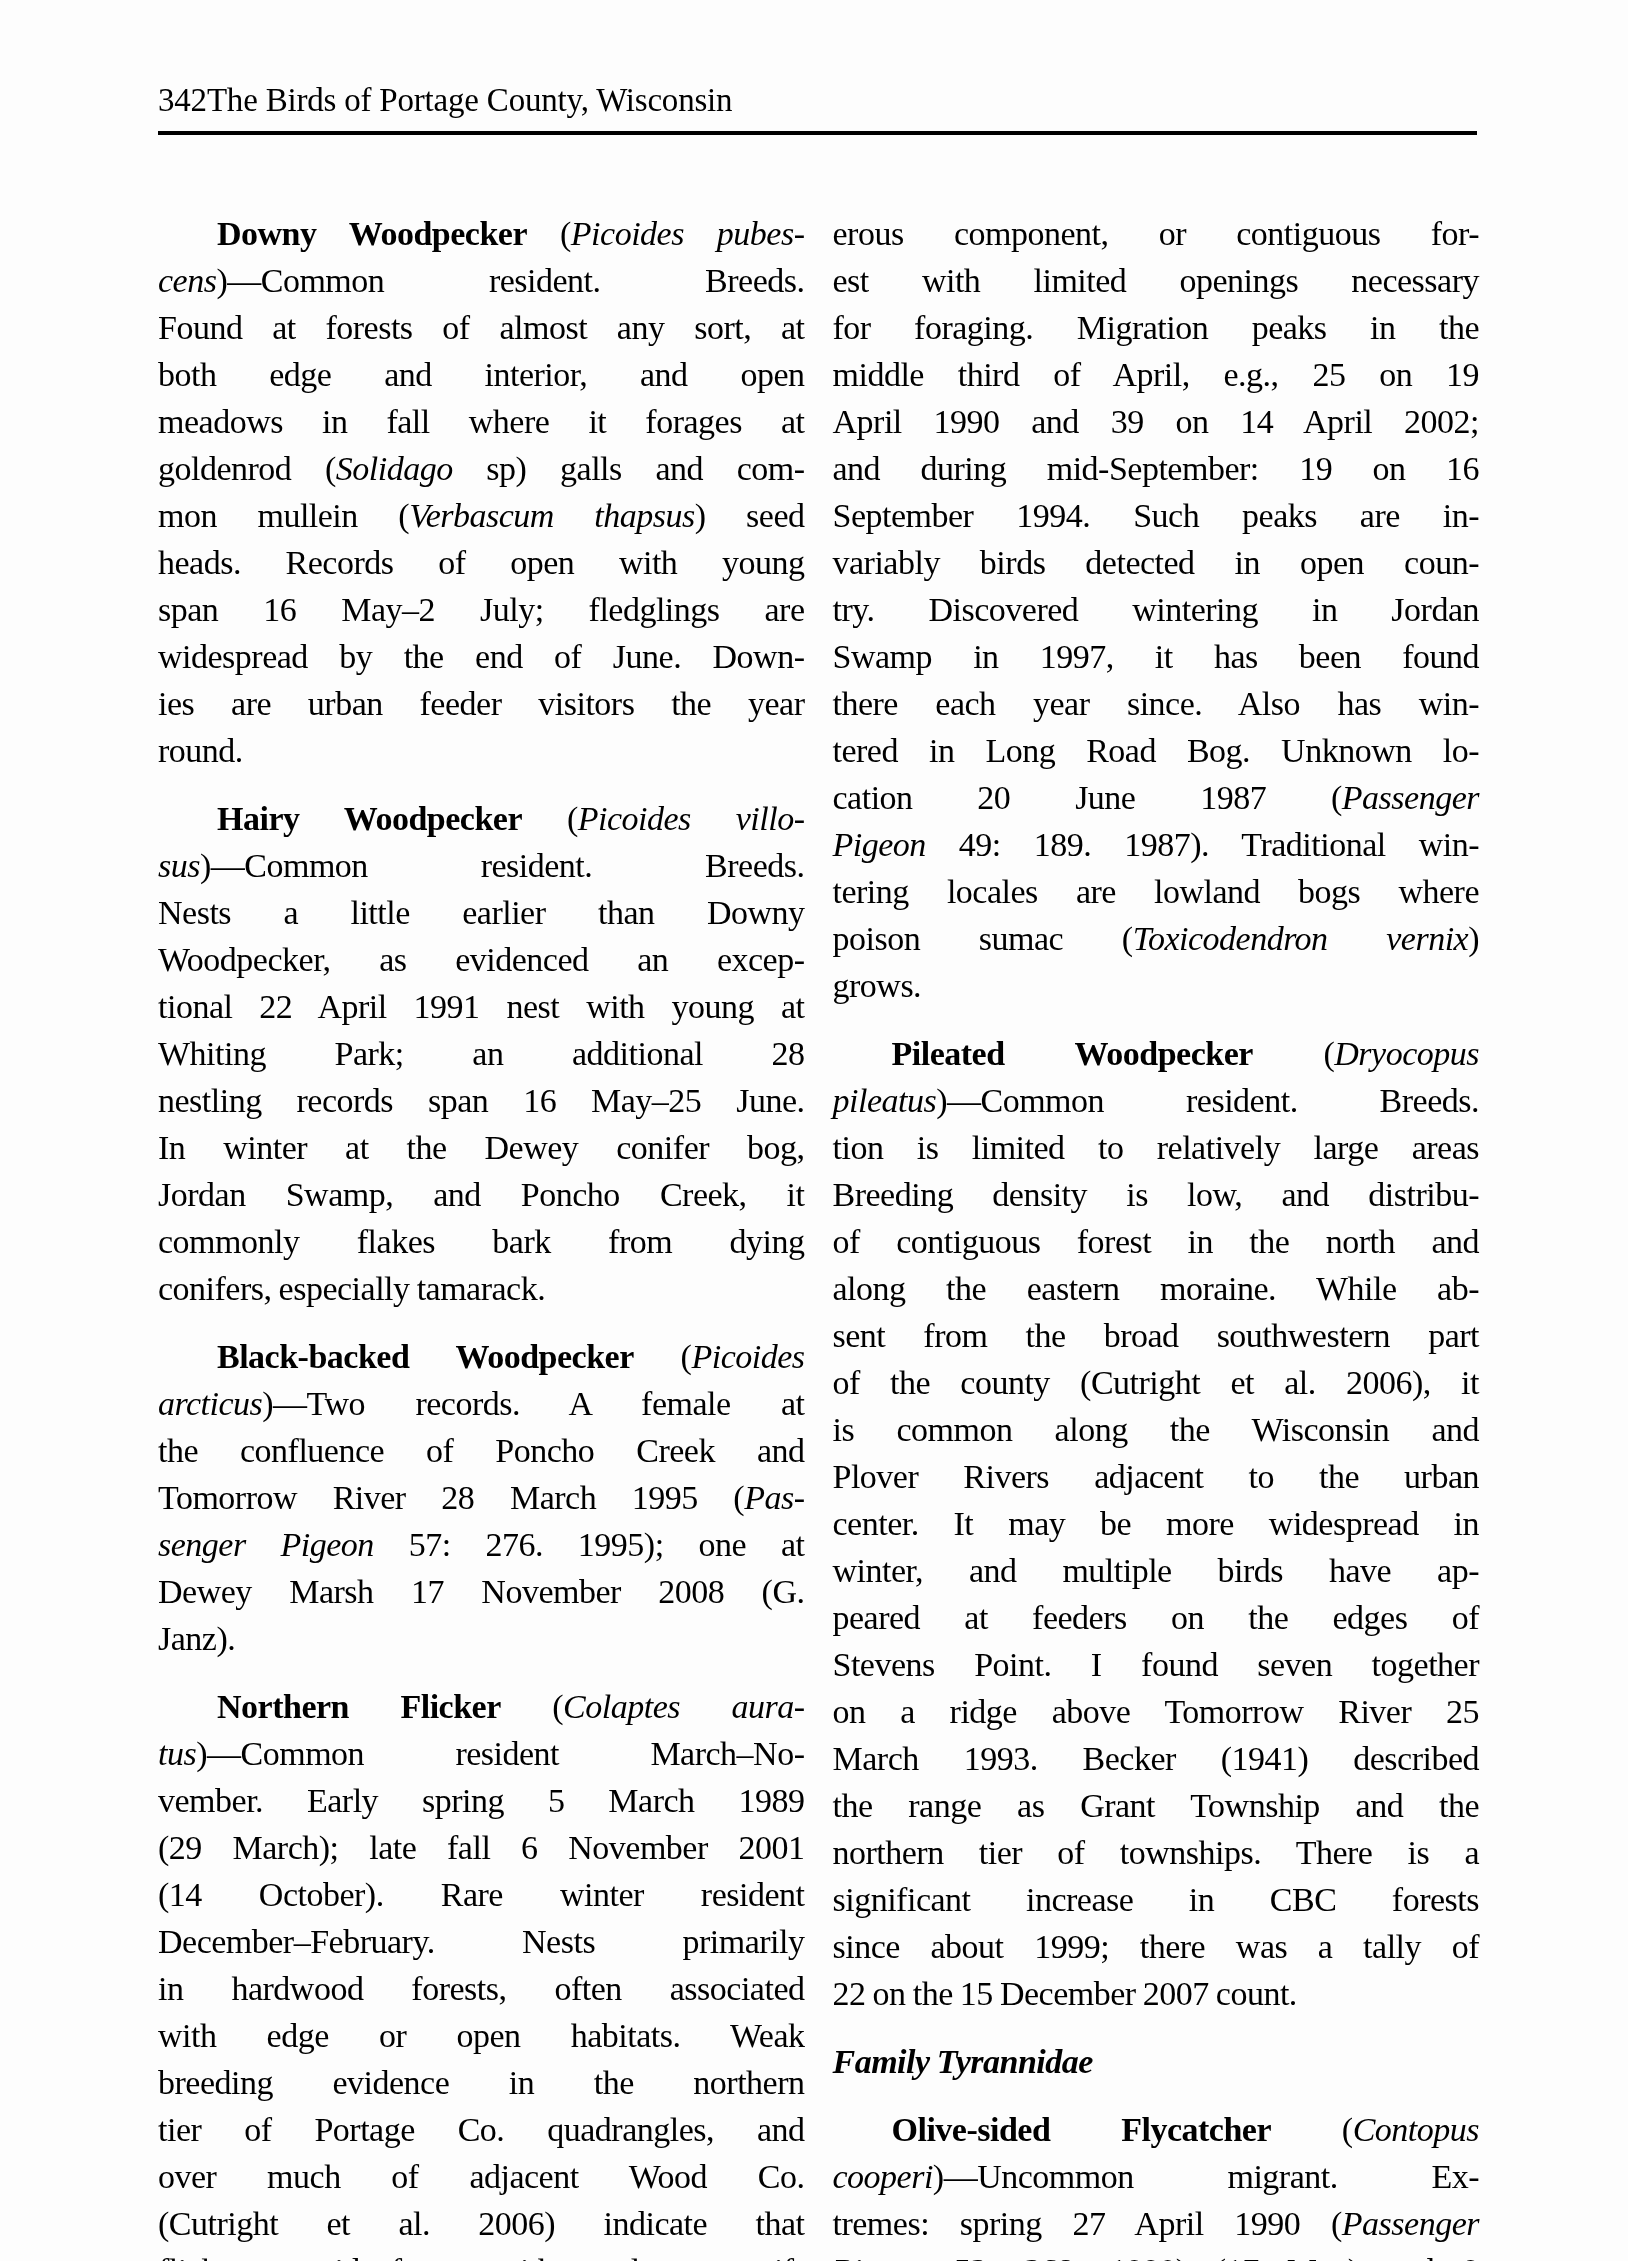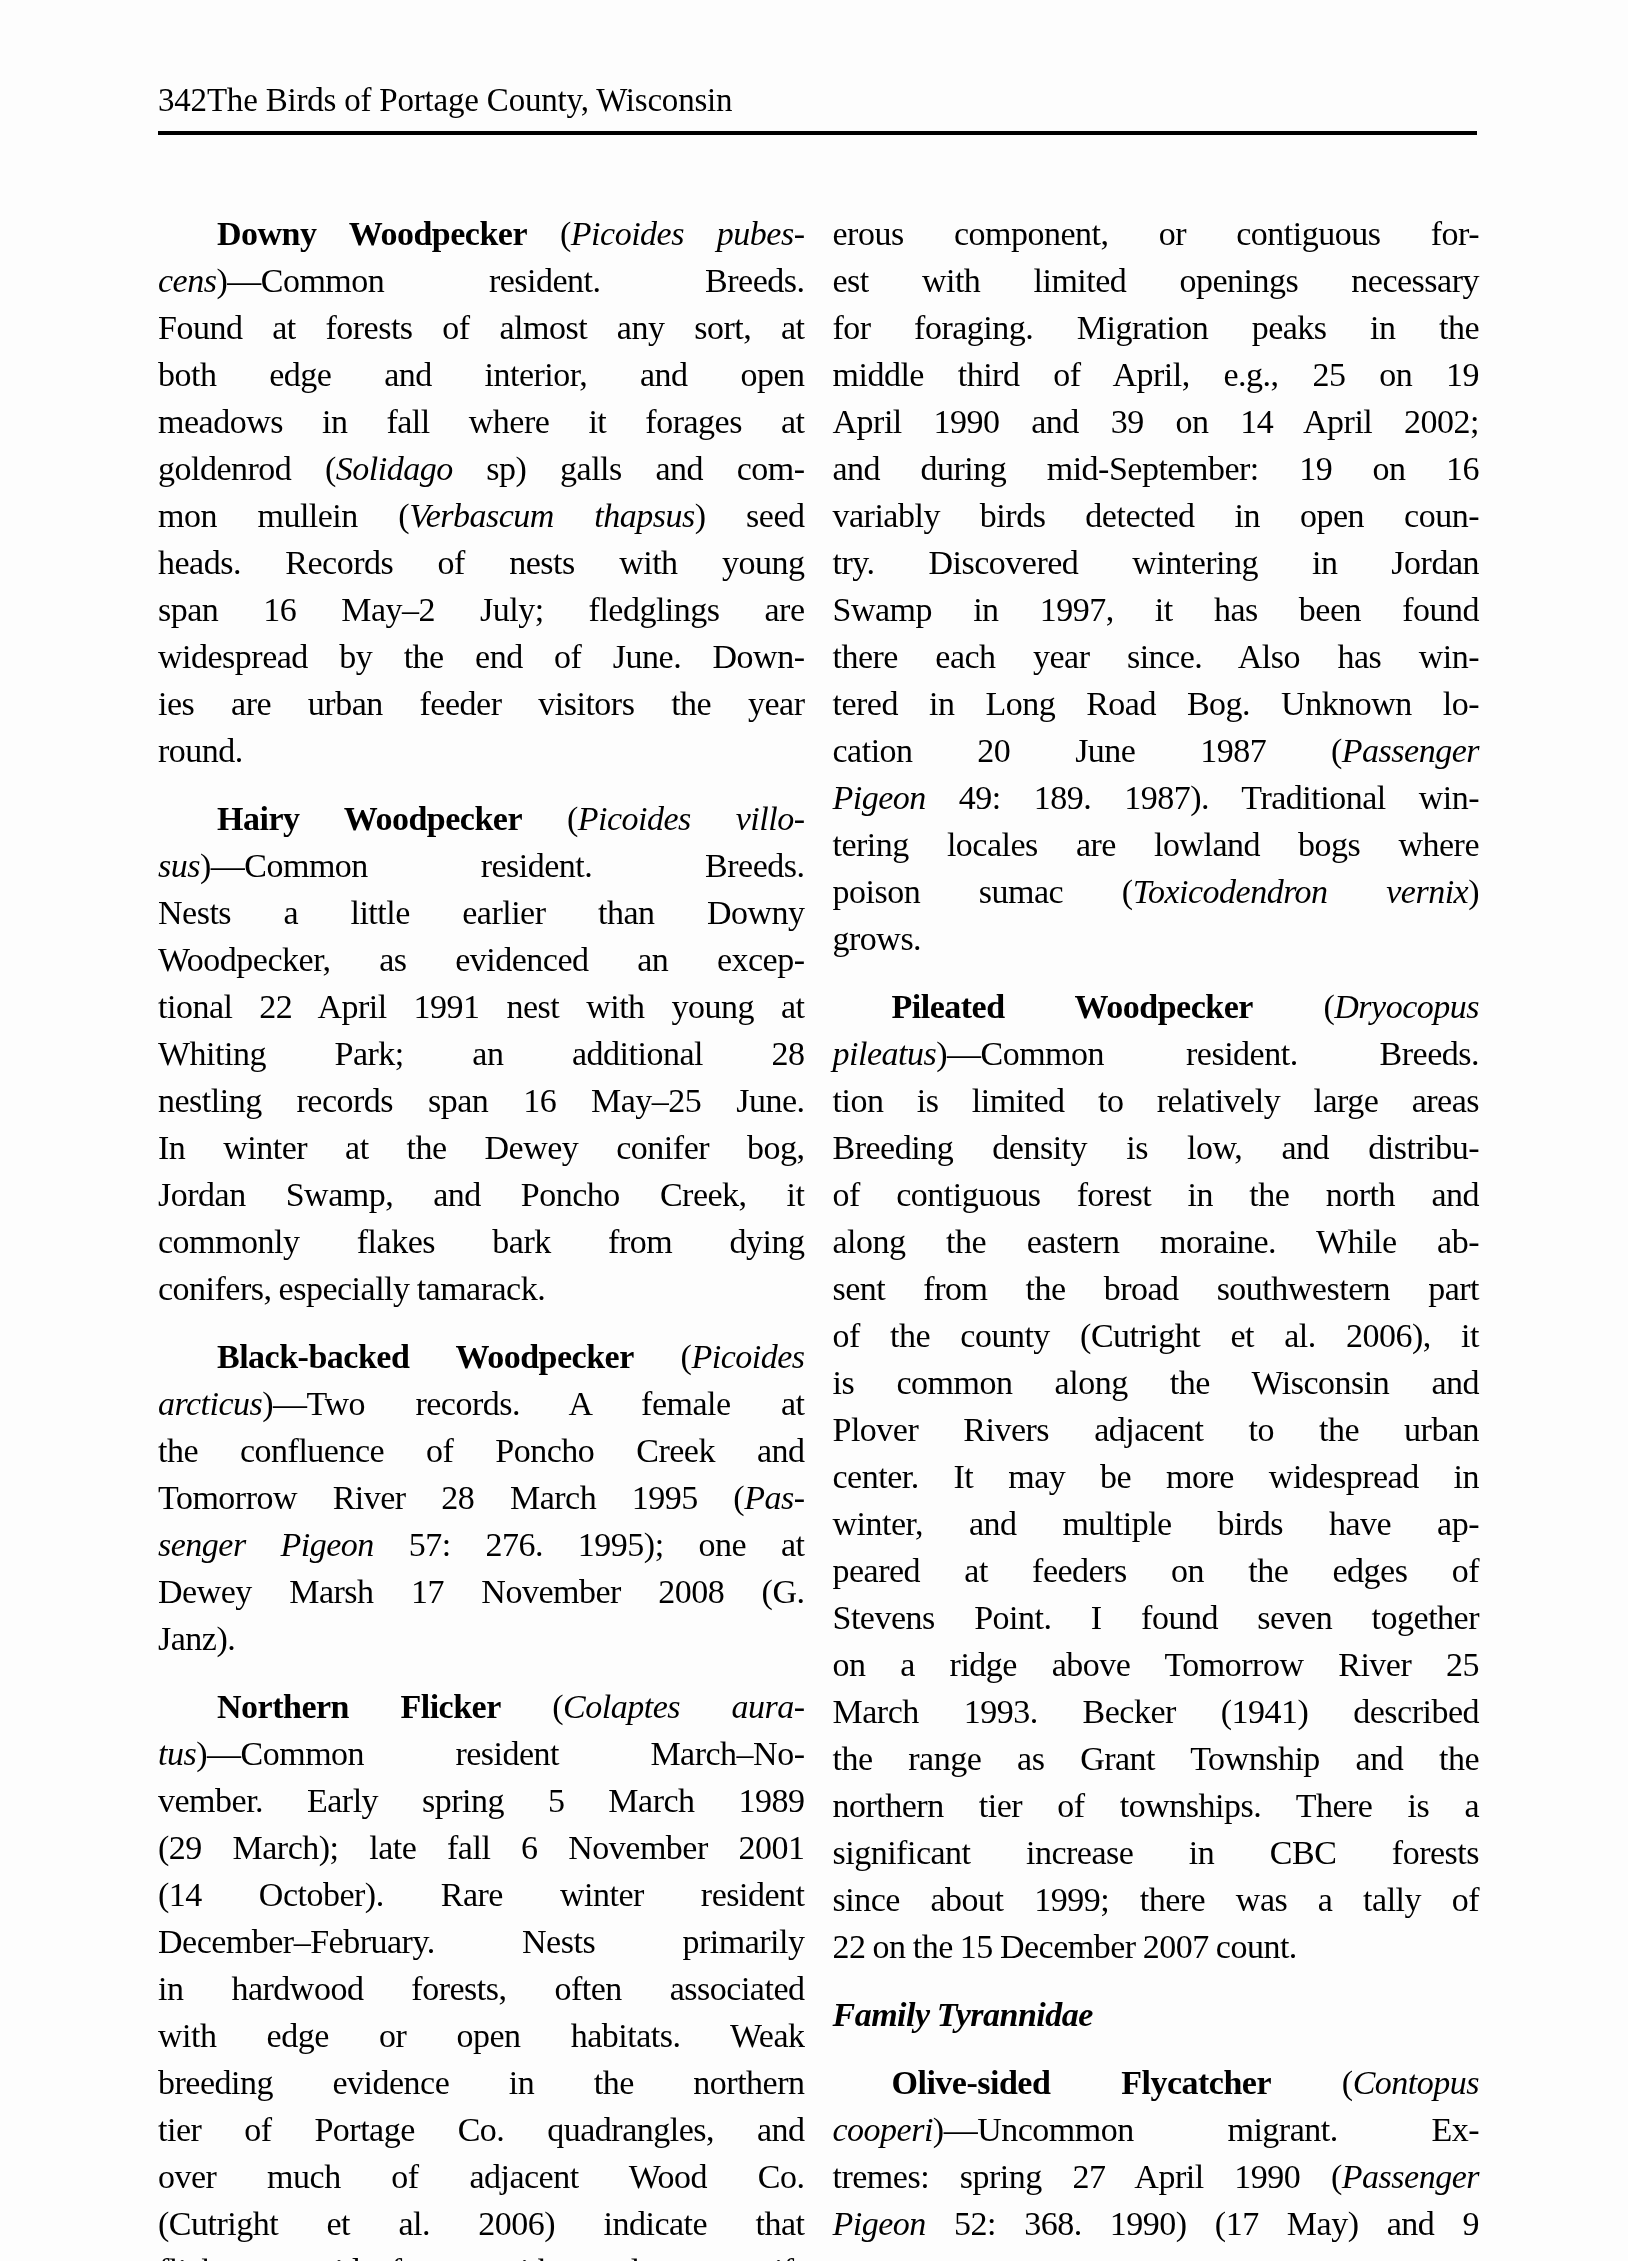--- a/index.html
+++ b/index.html
@@ -68,21 +68,21 @@
   <div class="columns">
     <div class="column">
         <div class="block para indent">
           <div class="line"><span class="run-b">Downy Woodpecker</span><span> (</span><span class="run-i">Picoides pubes-</span></div>
           <div class="line"><span class="run-i">cens</span><span>)—Common resident. Breeds.</span></div>
           <div class="line"><span>Found at forests of almost any sort, at</span></div>
           <div class="line"><span>both edge and interior, and open</span></div>
           <div class="line"><span>meadows in fall where it forages at</span></div>
           <div class="line"><span>goldenrod (</span><span class="run-i">Solidago</span><span> sp) galls and com-</span></div>
           <div class="line"><span>mon mullein (</span><span class="run-i">Verbascum thapsus</span><span>) seed</span></div>
-          <div class="line"><span>heads. Records of nests with young</span></div>
+          <div class="line"><span>heads. Records of open with young</span></div>
           <div class="line"><span>span 16 May–2 July; fledglings are</span></div>
           <div class="line"><span>widespread by the end of June. Down-</span></div>
           <div class="line"><span>ies are urban feeder visitors the year</span></div>
           <div class="line last"><span>round.</span></div>
         </div>
         <div class="block para indent">
           <div class="line"><span class="run-b">Hairy Woodpecker</span><span> (</span><span class="run-i">Picoides villo-</span></div>
           <div class="line"><span class="run-i">sus</span><span>)—Common resident. Breeds.</span></div>
           <div class="line"><span>Nests a little earlier than Downy</span></div>
           <div class="line"><span>Woodpecker, as evidenced an excep-</span></div>
@@ -120,20 +120,21 @@
         </div>
       </div>
     <div class="column">
         <div class="block para">
           <div class="line"><span>erous component, or contiguous for-</span></div>
           <div class="line"><span>est with limited openings necessary</span></div>
           <div class="line"><span>for foraging. Migration peaks in the</span></div>
           <div class="line"><span>middle third of April, e.g., 25 on 19</span></div>
           <div class="line"><span>April 1990 and 39 on 14 April 2002;</span></div>
           <div class="line"><span>and during mid-September: 19 on 16</span></div>
+          <div class="line"><span>September 1994. Such peaks are in-</span></div>
           <div class="line"><span>variably birds detected in open coun-</span></div>
           <div class="line"><span>try. Discovered wintering in Jordan</span></div>
           <div class="line"><span>Swamp in 1997, it has been found</span></div>
           <div class="line"><span>there each year since. Also has win-</span></div>
           <div class="line"><span>tered in Long Road Bog. Unknown lo-</span></div>
           <div class="line"><span>cation 20 June 1987 (</span><span class="run-i">Passenger</span></div>
           <div class="line"><span class="run-i">Pigeon</span><span> 49: 189. 1987). Traditional win-</span></div>
           <div class="line"><span>tering locales are lowland bogs where</span></div>
           <div class="line"><span>poison sumac (</span><span class="run-i">Toxicodendron vernix</span><span>)</span></div>
           <div class="line last"><span>grows.</span></div>

